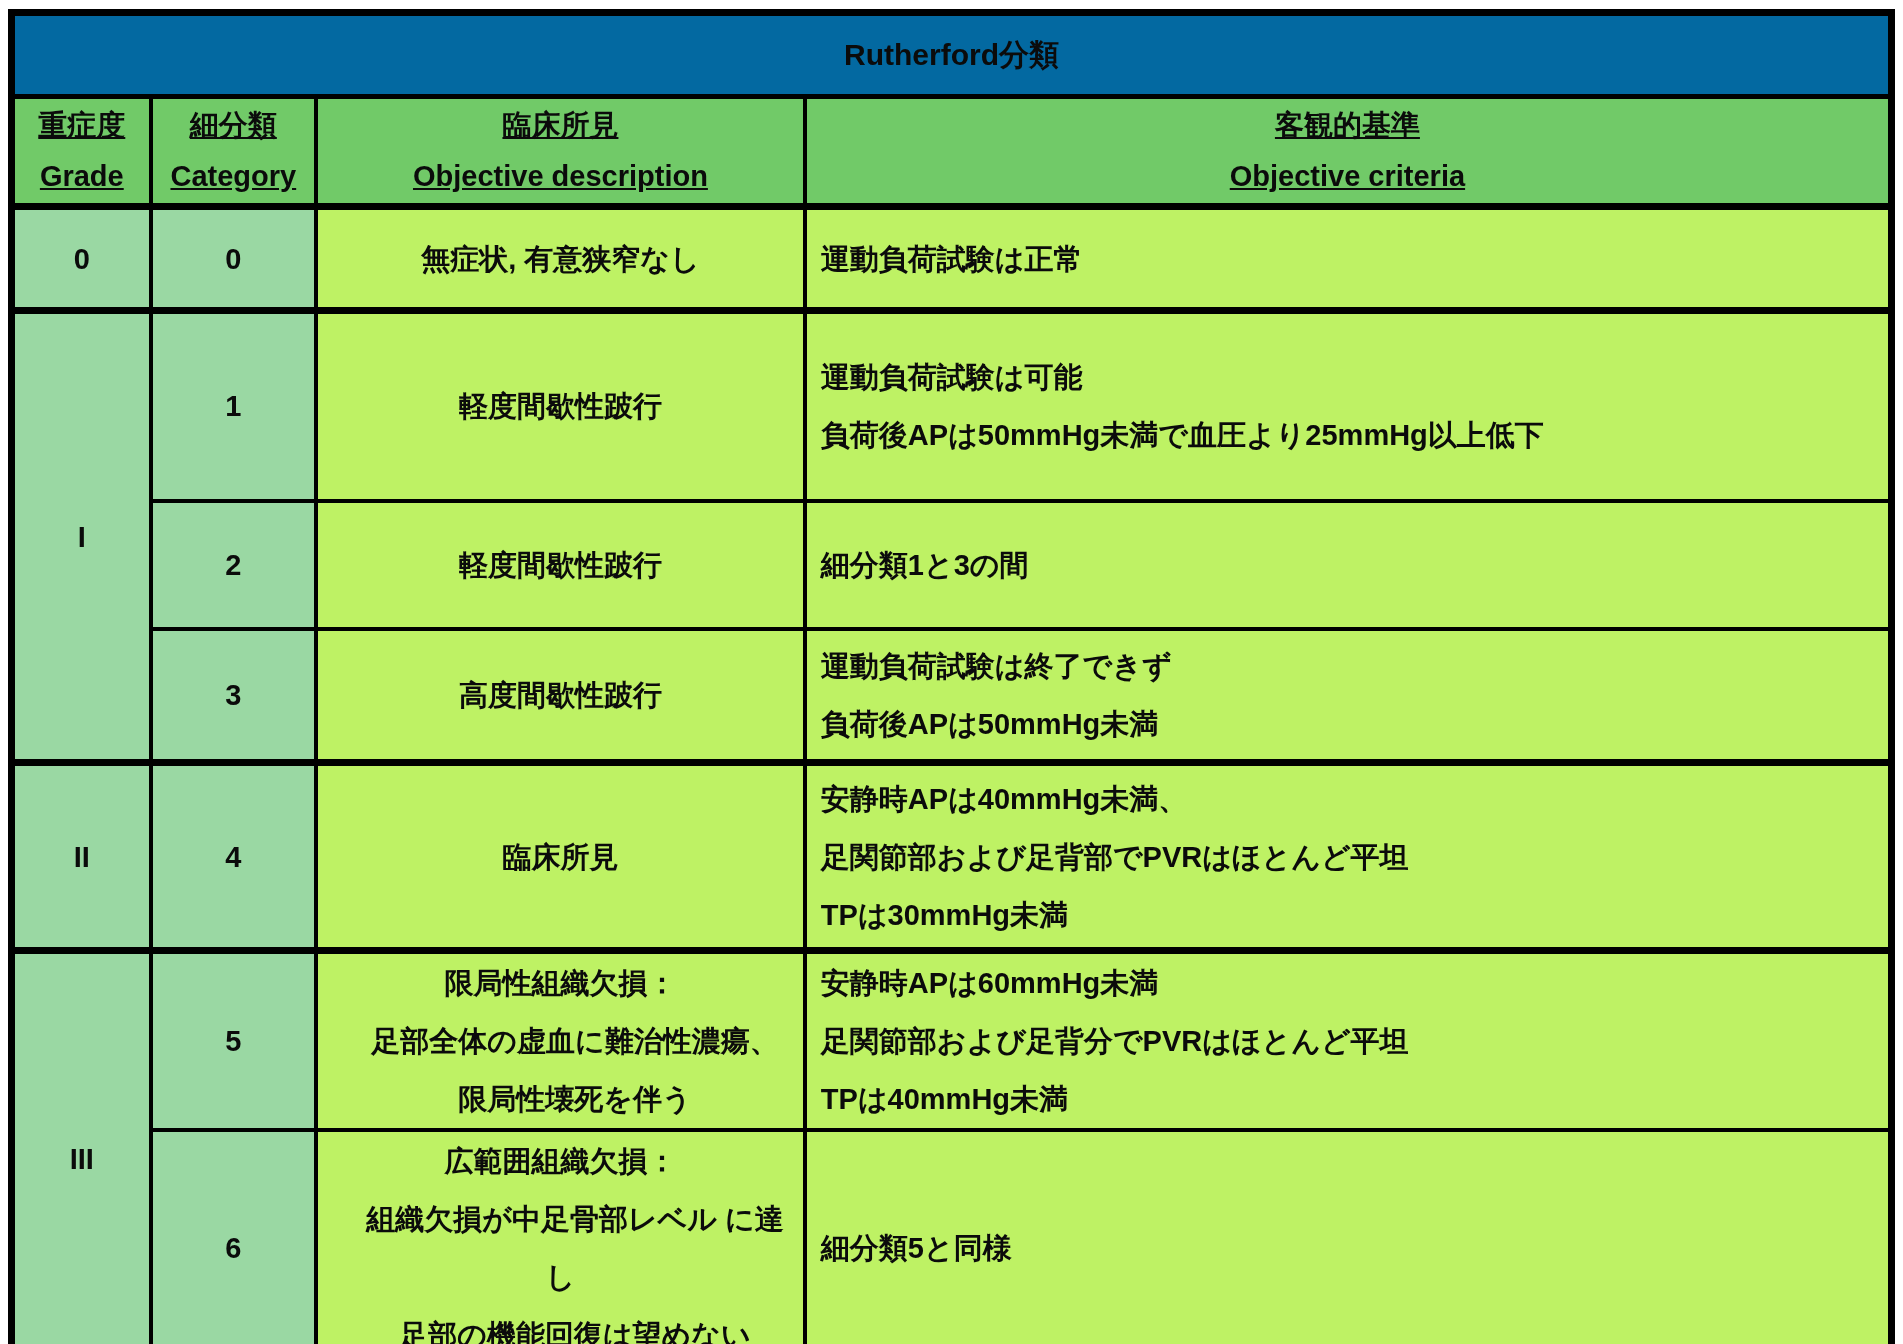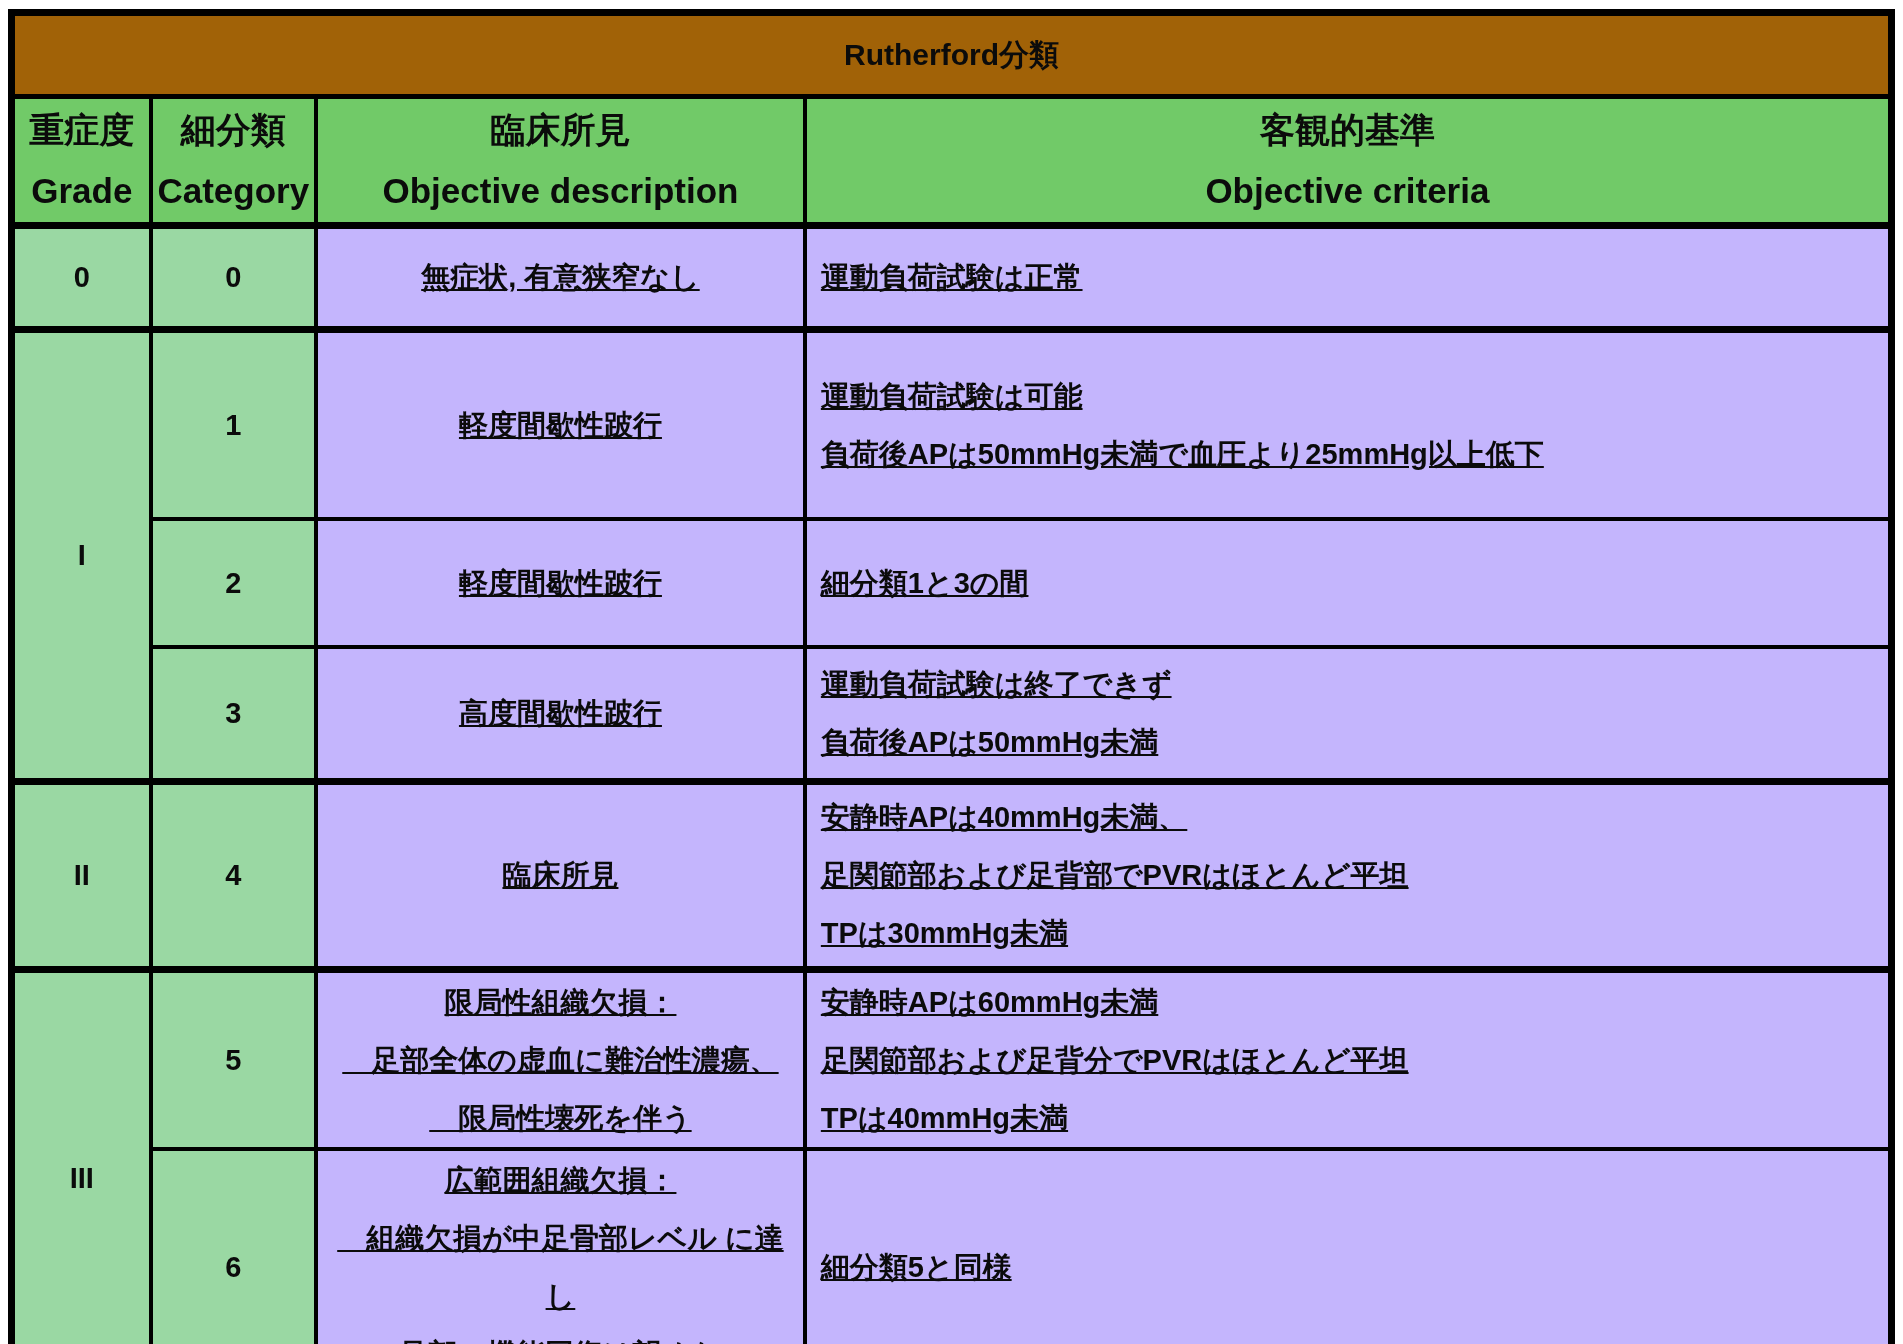--- a/index.html
+++ b/index.html
@@ -49,44 +49,44 @@
   tr.r0 { height: 104px; }
   tr.r1 { height: 190px; }
   tr.r2 { height: 128px; }
   tr.r3 { height: 134px; }
   tr.r4 { height: 188px; }
   tr.r5 { height: 176px; }
   tr.r6 { height: 190px; }
 
   
   .title-cell {
-    background: #a16207;
+    background: #0369a1;
     text-align: center;
     font-size: 30px;
     line-height: 1.2;
   }
 
   
   tr.header-row th {
     background: #71ca68;
     text-align: center;
     line-height: 1.75;
-    font-size: 35px;
+    font-size: 29px;
+    text-decoration: underline;
   }
 
   
   .grade-cell, .cat-cell {
     background: #9ad8a3;
     text-align: center;
   }
 
   
   .clin-cell, .obj-cell {
-    background: #c4b5fd;
-    text-decoration: underline;
+    background: #bef264;
   }
   .clin-cell.center { text-align: center; }
   .clin-cell.left   { text-align: center; padding: 0 10px; }
   .obj-cell         { text-align: left; padding: 0 14px; }
 </style>
 </head>
 <body>
 
 <div class="page">
   <table class="rutherford-table">

